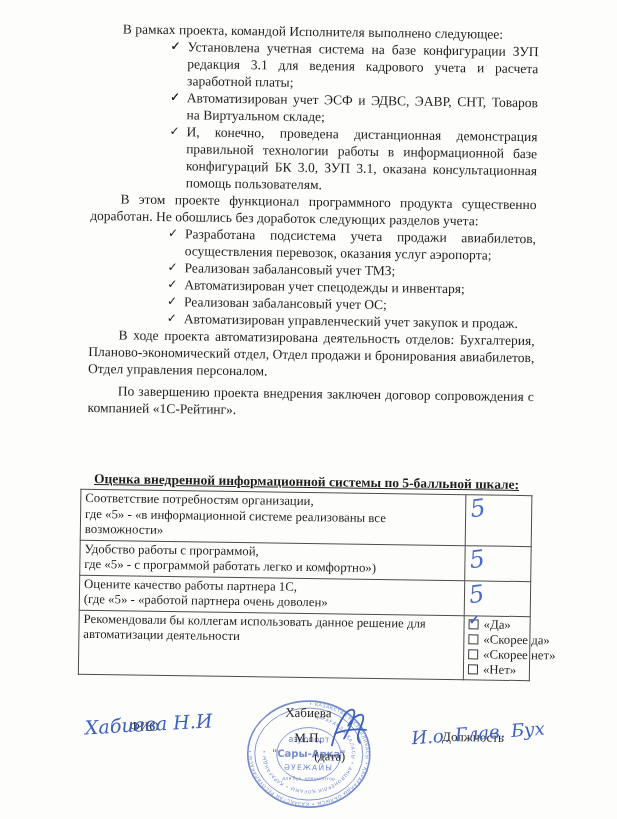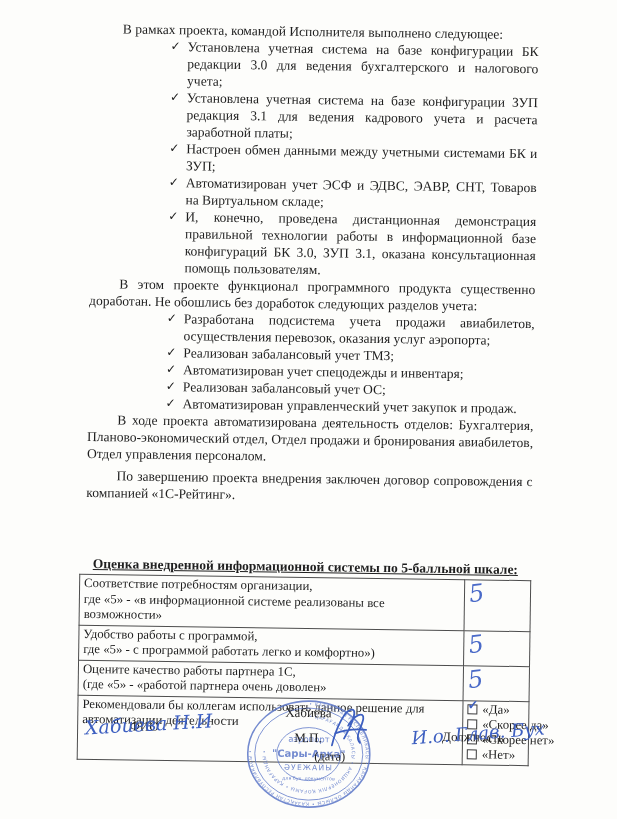--- a/index.html
+++ b/index.html
@@ -57,23 +57,23 @@
 </style>
 </head>
 <body>
 
 <div class="page">
   <div class="doc">
 
     <p>В рамках проекта, командой Исполнителя выполнено следующее:</p>
 
     <ul class="checklist">
-      <li><span class="bullet">✓</span><span>Установлена учетная система на базе конфигурации БК редакции 3.0 для ведения бухгалтерского и налогового учета;</span></li>
+      <li><span class="bullet">✓</span></li>
       <li><span class="bullet">✓</span><span>Установлена учетная система на базе конфигурации ЗУП редакция 3.1 для ведения кадрового учета и расчета заработной платы;</span></li>
-      <li><span class="bullet">✓</span><span>Настроен обмен данными между учетными системами БК и ЗУП;</span></li>
+      <li><span class="bullet">✓</span></li>
       <li><span class="bullet">✓</span><span>Автоматизирован учет ЭСФ и ЭДВС, ЭАВР, СНТ, Товаров на Виртуальном складе;</span></li>
       <li><span class="bullet">✓</span><span>И, конечно, проведена дистанционная демонстрация правильной технологии работы в информационной базе конфигураций БК 3.0, ЗУП 3.1, оказана консультационная помощь пользователям.</span></li>
     </ul>
 
     <p>В этом проекте функционал программного продукта существенно доработан. Не обошлись без доработок следующих разделов учета:</p>
 
     <ul class="checklist">
       <li><span class="bullet">✓</span><span>Разработана подсистема учета продажи авиабилетов, осуществления перевозок, оказания услуг аэропорта;</span></li>
       <li><span class="bullet">✓</span><span>Реализован забалансовый учет ТМЗ;</span></li>
       <li><span class="bullet">✓</span><span>Автоматизирован учет спецодежды и инвентаря;</span></li>

